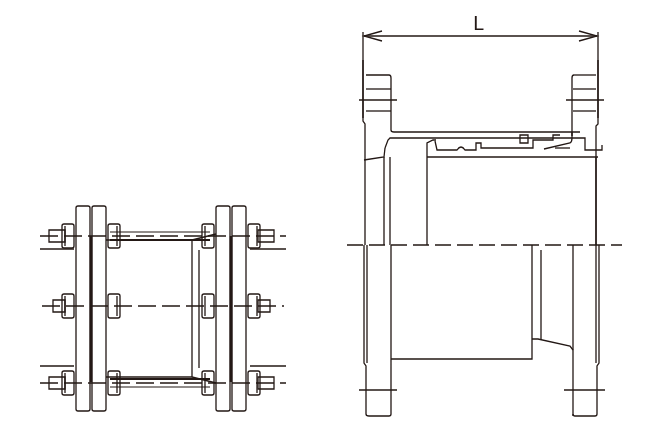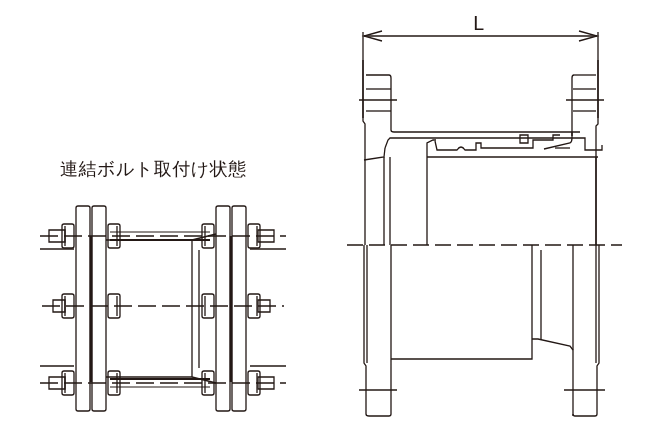--- a/index.html
+++ b/index.html
@@ -6,21 +6,20 @@
   body{width:649px;height:422px;position:relative;overflow:hidden;font-family:"DejaVu Sans","Liberation Sans",sans-serif;}
   #canvas{position:absolute;left:0;top:0;width:649px;height:422px;}
   .caption{position:absolute;left:60px;top:157px;font-size:18px;color:#231815;letter-spacing:0.5px;white-space:nowrap;}
   .dimlabel{position:absolute;left:473px;top:12px;font-size:19px;color:#231815;font-family:"DejaVu Sans",sans-serif;}
   svg line, svg path, svg rect, svg polyline{vector-effect:non-scaling-stroke;}
 </style>
 </head>
 <body>
 
 <div id="canvas">
-  <div class="caption">連結ボルト取付け状態</div>
   <div class="dimlabel">L</div>
 
   <svg width="649" height="422" viewBox="0 0 649 422" style="position:absolute;left:0;top:0">
     <g fill="none" stroke="#231815" stroke-width="1.3">
 
       <g>
 
         <g>
           <line x1="363" y1="32" x2="363" y2="118"></line>
           <line x1="598" y1="32" x2="598" y2="118"></line>

